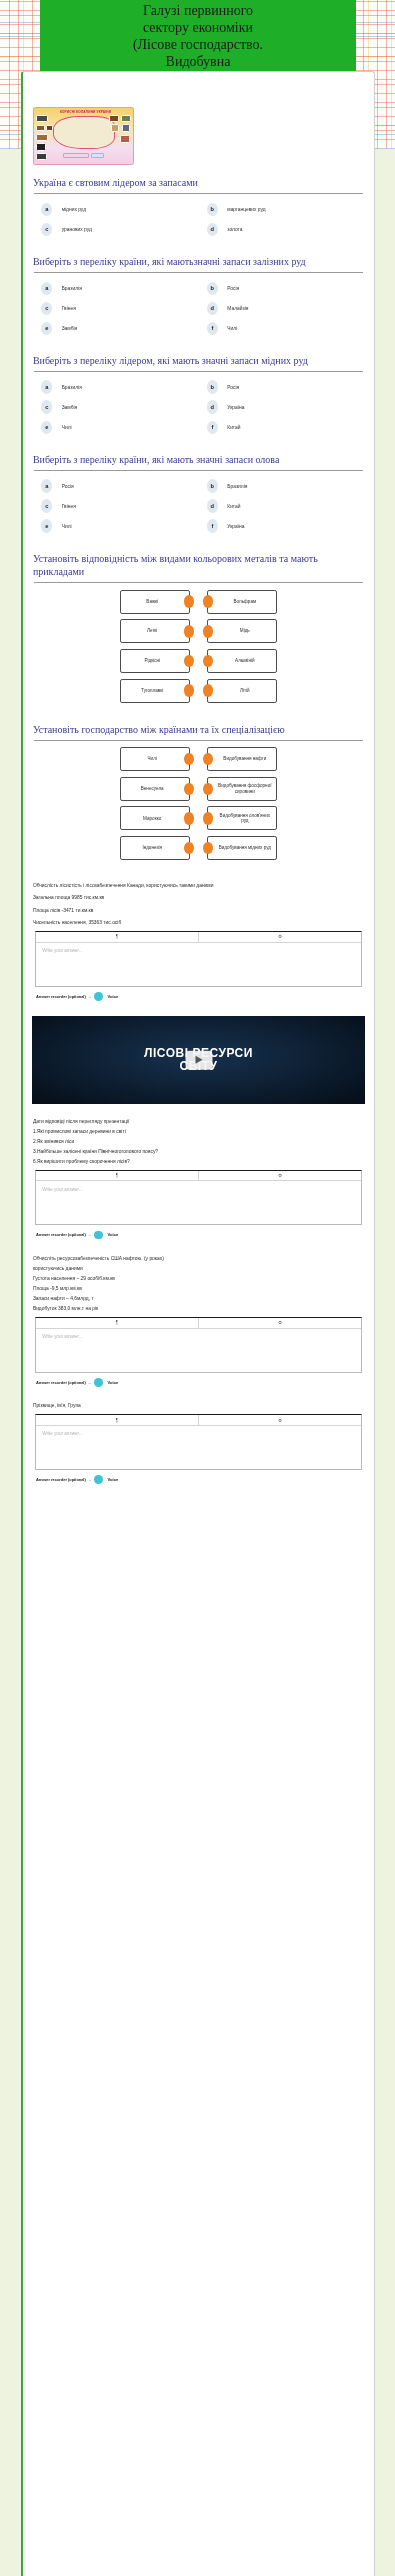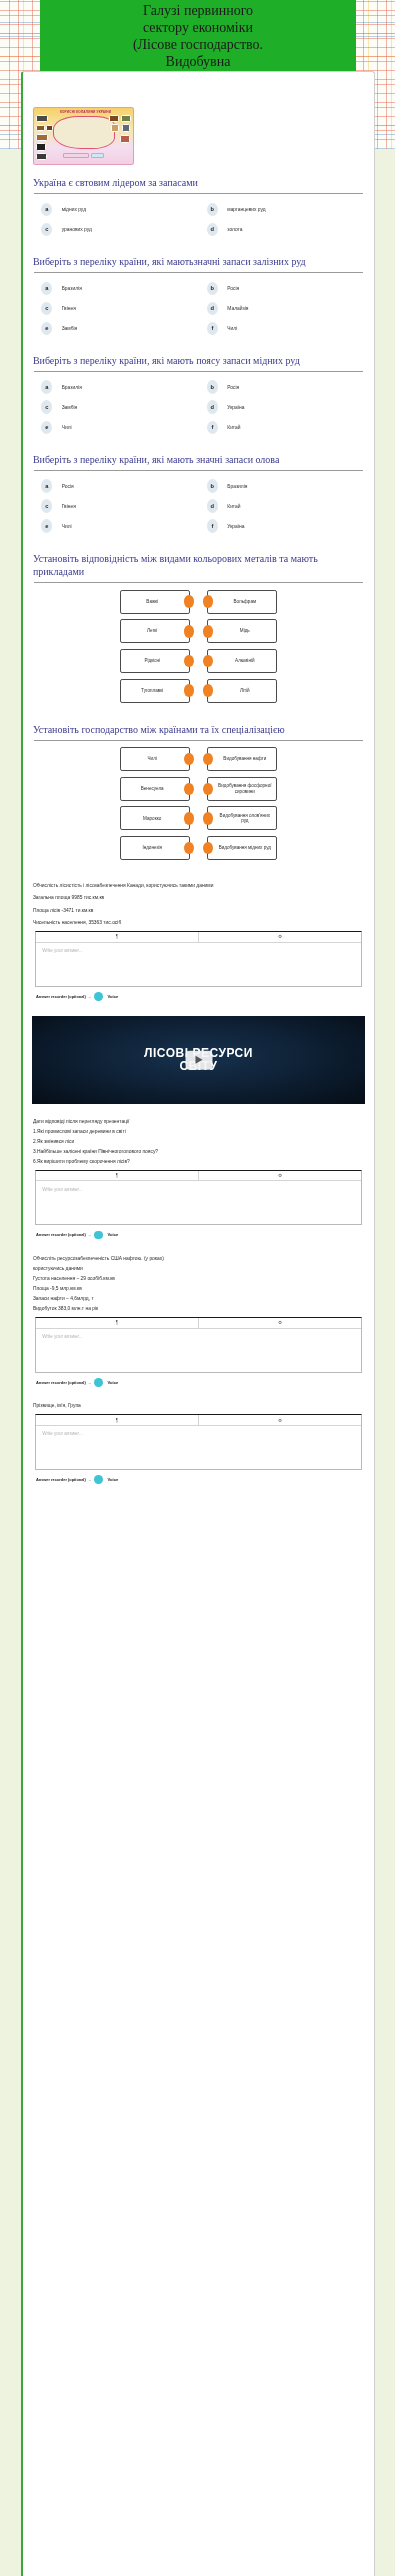--- a/index.html
+++ b/index.html
@@ -335,21 +335,21 @@
             <span class="opt-label">Замбія</span>
           </div>
           <div class="opt">
             <span class="opt-letter">f</span>
             <span class="opt-label">Чилі</span>
           </div>
         </div>
       </div>
 
       <div class="q-block">
-        <p class="q-text">Виберіть з переліку країни, які мають поясу запаси мідних руд</p>
+        <p class="q-text">Виберіть з переліку лідером, які мають значні запаси мідних руд</p>
         <div class="q-rule"></div>
         <div class="opts">
           <div class="opt">
             <span class="opt-letter">a</span>
             <span class="opt-label">Бразилія</span>
           </div>
           <div class="opt">
             <span class="opt-letter">b</span>
             <span class="opt-label">Росія</span>
           </div>

